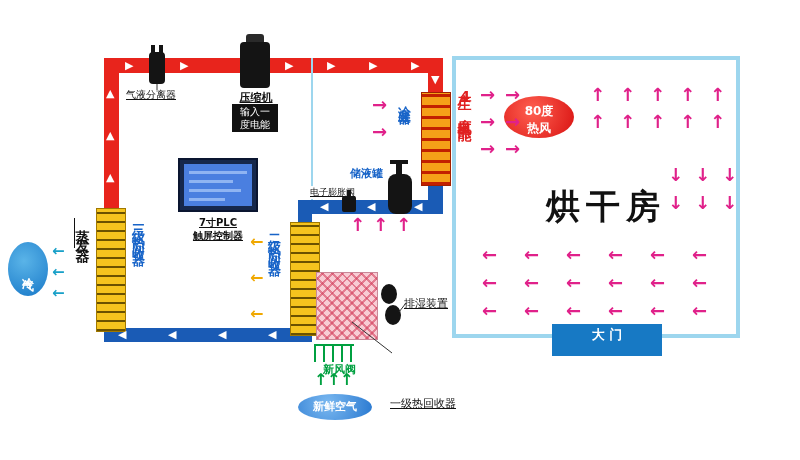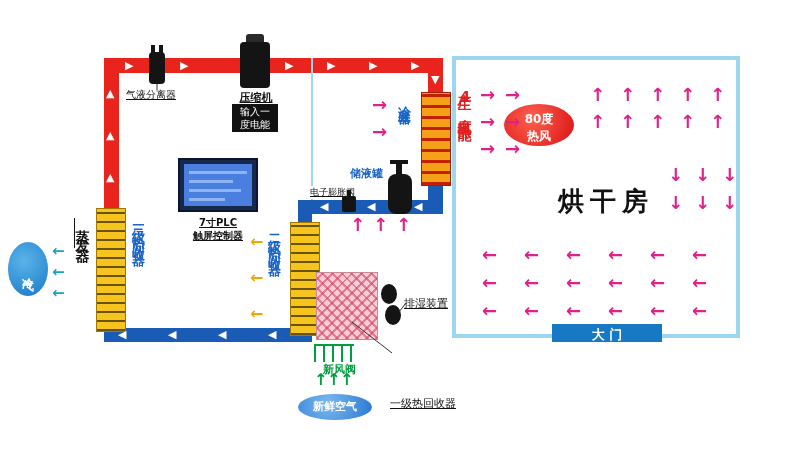--- a/index.html
+++ b/index.html
@@ -31,26 +31,26 @@
   <div class="abs pipe-blue" style="left:104px;top:324px;width:15px;height:18px;"></div>
   <div class="abs pipe-red" style="left:428px;top:58px;width:15px;height:42px;"></div>
   <div class="abs pipe-blue" style="left:428px;top:182px;width:15px;height:32px;"></div>
   <div class="abs pipe-blue" style="left:298px;top:200px;width:145px;height:14px;"></div>
   <div class="abs pipe-blue" style="left:298px;top:200px;width:14px;height:142px;"></div>
   <div class="abs pipe-blue" style="left:104px;top:328px;width:208px;height:14px;"></div>
 
   <div class="abs" style="left:311px;top:58px;width:2px;height:142px;background:#9dd6ee;"></div>
 
   <div class="abs" style="left:452px;top:56px;width:288px;height:282px;border:4px solid #9dd6ee;box-sizing:border-box;"></div>
-  <div class="abs" style="left:546px;top:184px;width:120px;text-align:center;font-size:26px;font-weight:bold;letter-spacing:6px;color:#111;">烘干房</div>
-  <div class="abs ellipse" style="left:504px;top:104px;width:70px;height:42px;background:radial-gradient(circle at 40% 35%,#ff6050,#d81010);font-size:12px;padding-top:0;">
+  <div class="abs" style="left:546px;top:184px;width:120px;text-align:center;font-size:34px;font-weight:bold;letter-spacing:6px;color:#111;">烘干房</div>
+  <div class="abs ellipse" style="left:504px;top:96px;width:70px;height:42px;background:radial-gradient(circle at 40% 35%,#ff6050,#d81010);font-size:12px;padding-top:0;">
     <div style="margin-top:7px;">80度</div>
     <div>热风</div>
   </div>
-  <div class="abs" style="left:552px;top:324px;width:110px;height:18px;background:#1779c4;color:#fff;font-weight:bold;font-size:13px;text-align:center;line-height:22px;">大 门</div>
+  <div class="abs" style="left:552px;top:324px;width:110px;height:32px;background:#1779c4;color:#fff;font-weight:bold;font-size:13px;text-align:center;line-height:22px;">大 门</div>
 
   <div class="abs coil-o" style="left:421px;top:92px;width:30px;height:94px;"></div>
   <div class="abs vtext blue-label" style="left:398px;top:96px;font-size:13px;letter-spacing:3px;">冷凝器</div>
   <div class="abs vtext red-label" style="left:458px;top:82px;font-size:14px;letter-spacing:3px;">产生4度电热能</div>
 
   <div class="abs device-black" style="left:149px;top:52px;width:16px;height:32px;"></div>
   <div class="abs" style="left:151px;top:45px;width:4px;height:8px;background:#141414;"></div>
   <div class="abs" style="left:159px;top:45px;width:4px;height:8px;background:#141414;"></div>
   <div class="abs black-label" style="left:126px;top:88px;width:64px;font-size:10px;">气液分离器</div>
 

